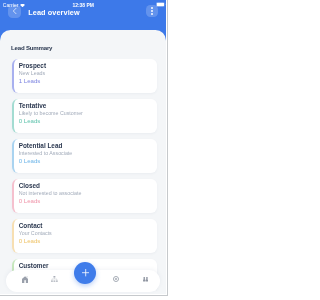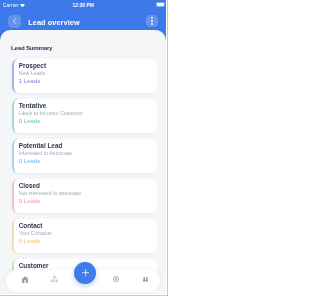--- a/index.html
+++ b/index.html
@@ -11,21 +11,21 @@
   .statusbar,.navbar,.sec-title,.tabbar{transform:translateZ(0);}
 
   
   .statusbar{position:absolute;top:0;left:0;right:0;height:12px;color:#fff;}
   .sb-carrier{position:absolute;left:2.8px;top:2.3px;font-size:5px;letter-spacing:.05px;}
   .sb-wifi{position:absolute;left:19.8px;top:2.1px;line-height:0;display:block;}
   .sb-time{position:absolute;left:0;right:0;top:2.3px;text-align:center;font-size:5px;font-weight:bold;letter-spacing:-.05px;}
   .sb-batt{position:absolute;left:156.3px;top:1.7px;line-height:0;display:block;}
 
   
-  .navbar{position:absolute;top:16px;left:0;right:0;height:18px;text-align:center;}
+  .navbar{position:absolute;top:6px;left:0;right:0;height:18px;text-align:center;}
   .nav-back{position:absolute;left:8.2px;top:-1.2px;width:13.2px;height:13.2px;border-radius:4.6px;background:rgba(255,255,255,.2);display:flex;align-items:center;justify-content:center;}
   .nav-title{position:absolute;left:28.2px;top:1.7px;font-size:7.3px;font-weight:bold;color:#fff;letter-spacing:.1px;}
   .nav-more{position:absolute;left:145.6px;top:-1.2px;width:12.6px;height:12.6px;border-radius:4.4px;background:rgba(255,255,255,.2);display:flex;align-items:center;justify-content:center;}
   .dots{display:flex;flex-direction:column;gap:1.4px;}
   .dots i{display:block;width:1.5px;height:1.5px;border-radius:50%;background:#fff;opacity:.85;}
 
   
   .content{position:absolute;left:0;top:30.4px;right:0;bottom:0;background:#f4f6f8;border-radius:10.5px 10.5px 0 0;overflow:hidden;}
   .sec-title{position:absolute;left:11px;top:13.2px;font-size:6.1px;font-weight:bold;color:#2b3850;letter-spacing:-.2px;}
   .list{position:absolute;left:0;top:29px;right:0;height:232px;overflow:hidden;}

